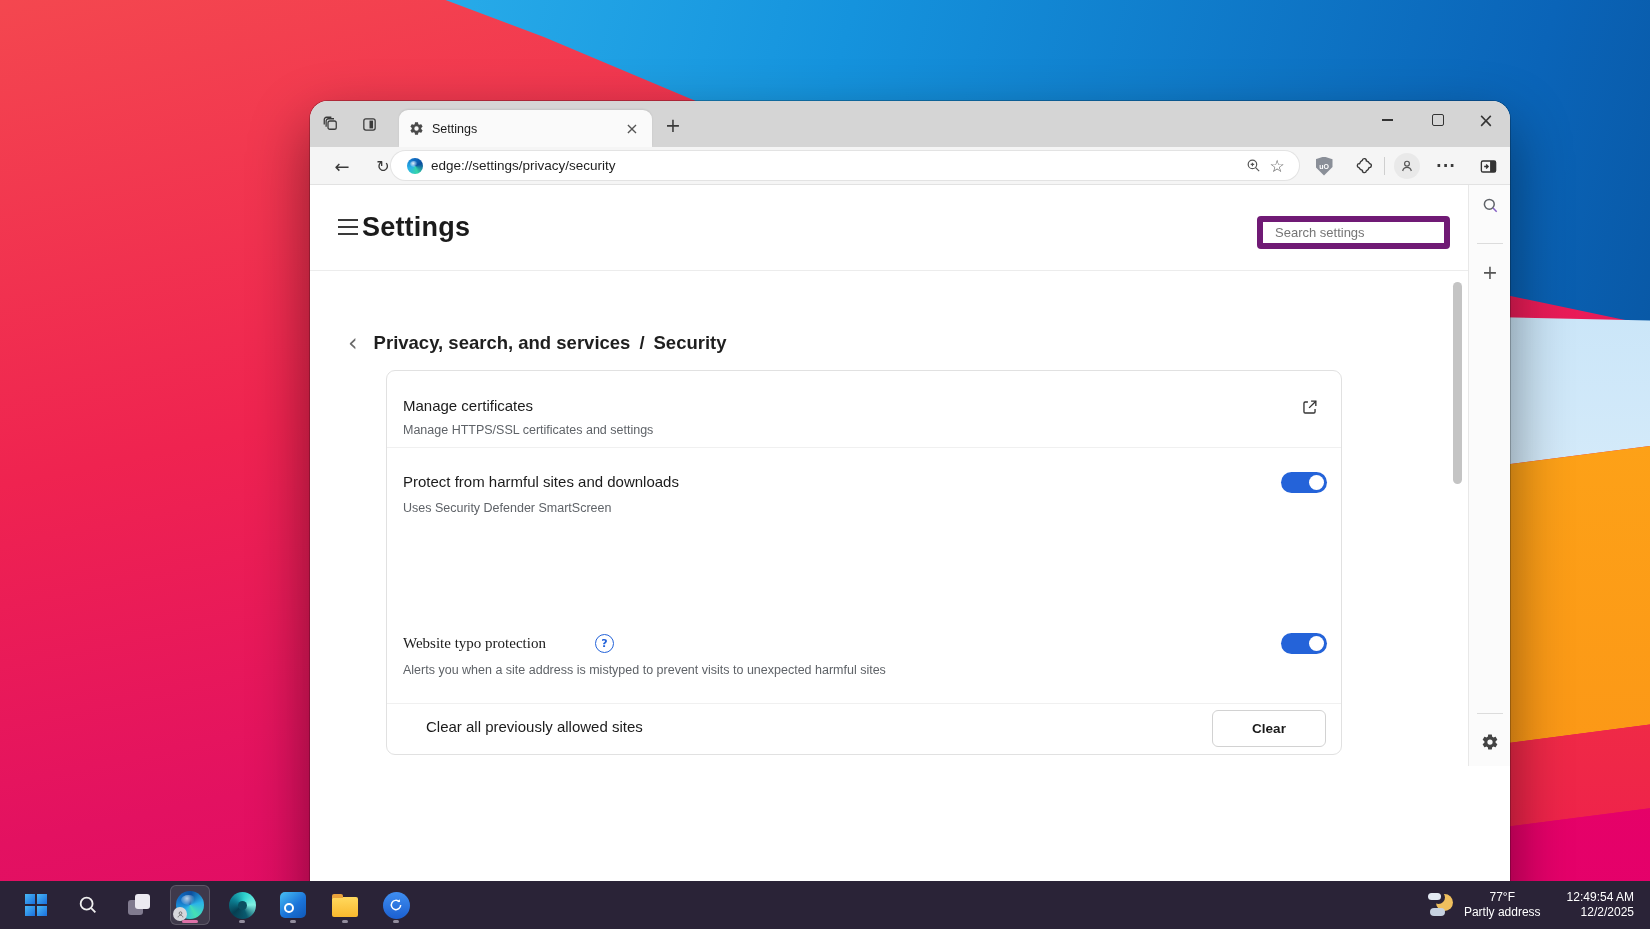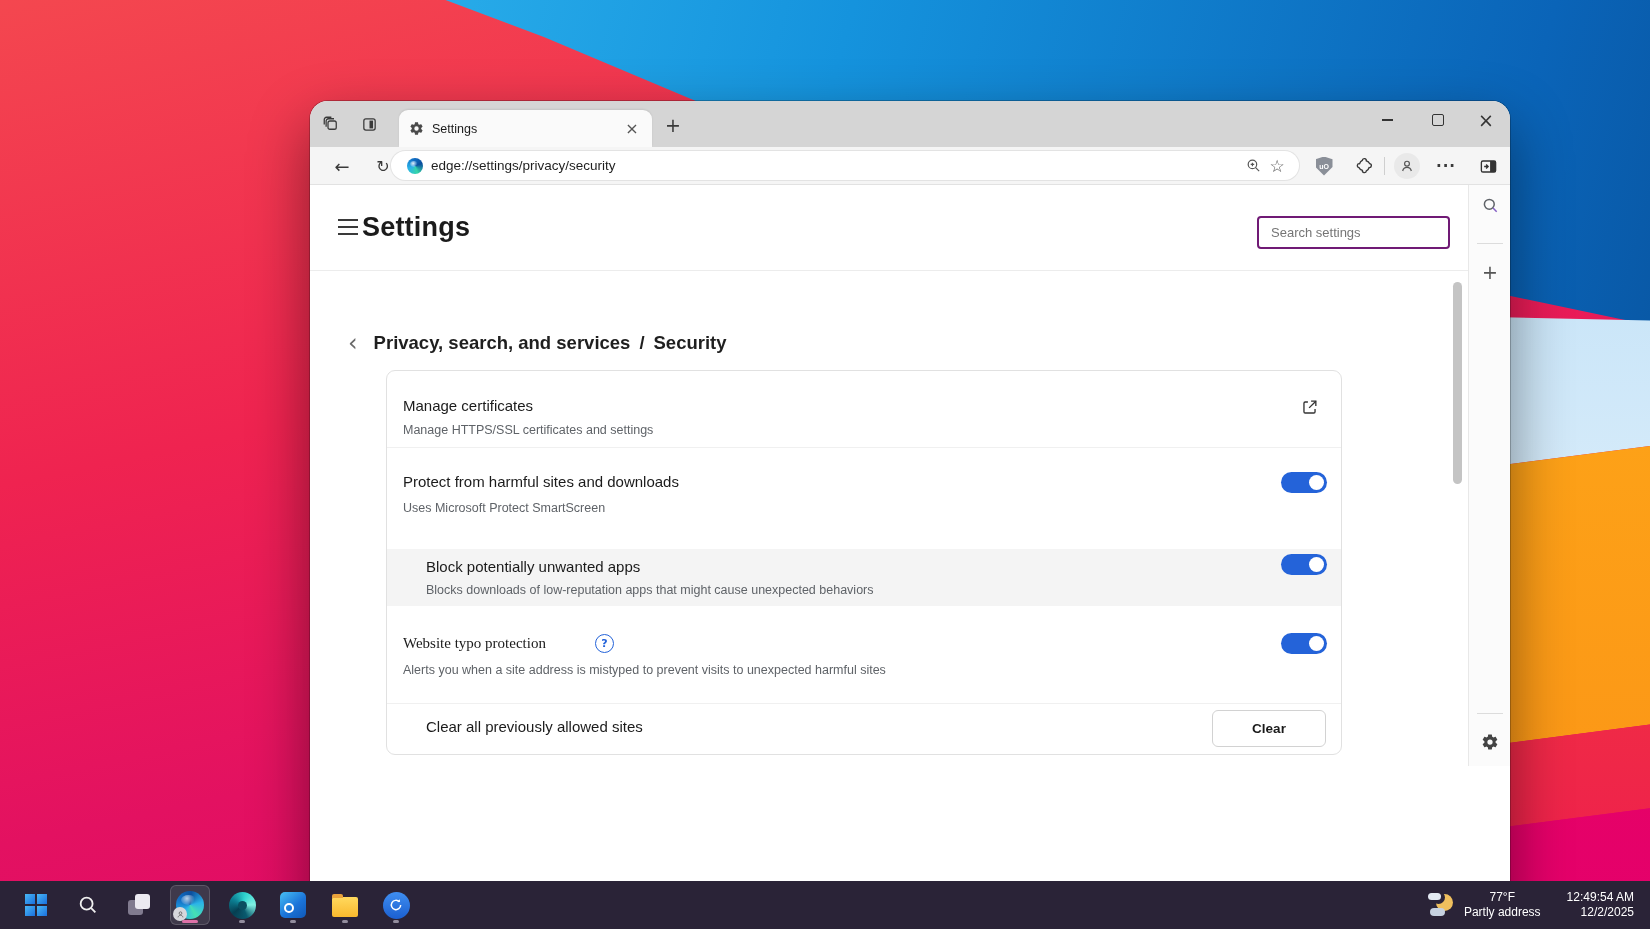--- a/index.html
+++ b/index.html
@@ -66,21 +66,21 @@
   .win-body{position:absolute;left:0;top:84px;width:1200px;height:581px;background:#fff;}
   .edge-sidebar{position:absolute;right:0;top:0;width:42px;height:581px;background:#fbfbfb;border-left:1px solid #e8e8e8;box-sizing:border-box;}
   .sb-ic{position:absolute;left:7px;width:28px;height:28px;display:flex;align-items:center;justify-content:center;color:#444;border-radius:5px;}
   .sb-div{position:absolute;left:8px;width:26px;height:1px;background:#dcdcdc;}
 
   .content{position:absolute;left:0;top:0;width:1158px;height:581px;background:#fff;}
   .hamburger{position:absolute;left:28px;top:34px;width:20px;height:16px;display:flex;flex-direction:column;justify-content:space-between;}
   .hamburger i{display:block;height:1.8px;background:#3a3a3a;}
   .page-title{position:absolute;left:52px;top:27px;font-size:27px;font-weight:600;color:#1b1b1b;letter-spacing:.2px;}
   .search-settings{position:absolute;left:947px;top:31px;width:193px;height:33px;box-sizing:border-box;
-    border:2px solid #701a75;border-radius:4px;background:#fff;padding:0 12px;font-size:13px;color:#000000;
+    border:6px solid #701a75;border-radius:4px;background:#fff;padding:0 12px;font-size:13px;color:#000000;
     font-family:"Liberation Sans","DejaVu Sans",sans-serif;outline:none;}
   .search-settings::placeholder{color:#757575;}
   .hdr-div{position:absolute;left:0;top:85px;width:1158px;height:1px;background:#ececec;}
 
   .crumb{position:absolute;left:38px;top:147px;display:flex;align-items:center;}
   .crumb-back{font-size:24px;color:#6a6a6a;margin-right:16px;line-height:22px;cursor:default;}
   .crumb-text{font-size:18.5px;font-weight:700;color:#1f1f1f;text-align:center;}
   .crumb-sep{margin:0 9px;font-weight:700;color:#1f1f1f;font-size:18.5px;}
 
   .card{position:absolute;left:56px;top:185px;width:956px;height:385px;background:#fff;
@@ -268,33 +268,26 @@
                 <path d="M10 5H6.5A1.5 1.5 0 0 0 5 6.5v11A1.5 1.5 0 0 0 6.5 19h11a1.5 1.5 0 0 0 1.5-1.5V14"></path>
                 <path d="M14 4h6v6"></path>
                   <path d="M20 4l-8.5 8.5"></path>
               </svg>
             </span>
           </div>
           <div class="card-div" style="top:76px;"></div>
 
           <div>
             <div class="row-title" style="left:16px;top:102px;">Protect from harmful sites and downloads</div>
-            <div class="row-sub" style="left:16px;top:130px;">Uses Microsoft Protect SmartScreen</div>
+            <div class="row-sub" style="left:16px;top:130px;">Uses Security Defender SmartScreen</div>
             <div class="toggle" style="top:101px;">
                 <span class="knob"></span>
               </div>
           </div>
 
-          <div class="gray-band">
-            <div class="row-title" style="left:39px;top:9px;">Block potentially unwanted apps</div>
-            <div class="row-sub" style="left:39px;top:34px;">Blocks downloads of low-reputation apps that might cause unexpected behaviors</div>
-            <div class="toggle" style="top:5px;">
-                <span class="knob"></span>
-              </div>
-          </div>
 
           <div>
             <div class="row-title" style="left:16px;top:264px;font-family:Liberation Serif, serif;">Website typo protection</div>
             <div class="help-badge glyph" style="top:263px;">?</div>
             <div class="row-sub" style="left:16px;top:292px;">Alerts you when a site address is mistyped to prevent visits to unexpected harmful sites</div>
             <div class="toggle" style="top:262px;">
                 <span class="knob"></span>
               </div>
           </div>
           <div class="card-div" style="top:332px;"></div>

